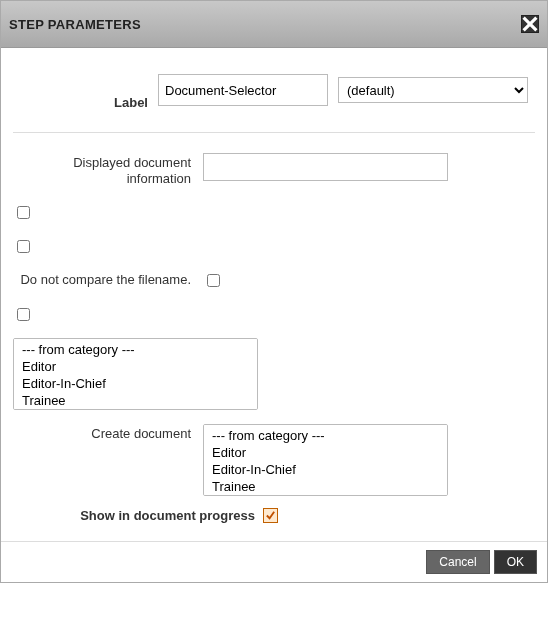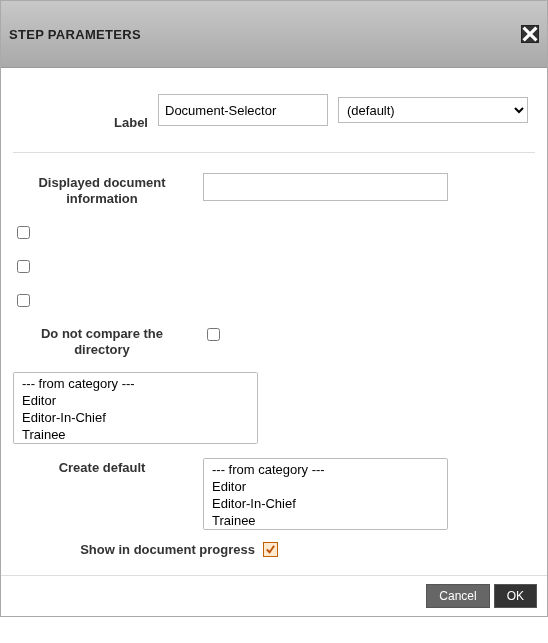--- a/index.html
+++ b/index.html
@@ -10,21 +10,21 @@
     color: #333;
     background: #fff;
   }
   .dialog {
     width: 548px;
     border: 1px solid #aaa;
     background: #fff;
   }
   .titlebar {
     background: linear-gradient(#c8c8c8, #a9a9a9);
-    padding: 24px 8px;
+    padding: 14px 8px;
     display: flex;
     justify-content: space-between;
     align-items: center;
     border-bottom: 1px solid #999;
     text-align: right;
   }
   .titlebar-title {
     font-weight: bold;
     font-size: 13px;
     color: #222;
@@ -76,22 +76,22 @@
     padding: 2px 4px;
     background: #fff;
   }
   .form-row {
     display: flex;
     align-items: flex-start;
     margin-bottom: 12px;
   }
   .form-row .flabel {
     width: 190px;
-    text-align: center;
-    font-weight: bold;
+    text-align: right;
+    font-weight: normal;
     padding-right: 12px;
     padding-top: 4px;
     line-height: 1.25;
   }
   .form-row .fcontrol {
     flex: 1;
     padding-top: 2px;
   }
   .form-row input[type=text] {
     width: 245px;
@@ -200,45 +200,45 @@
     </div>
 
     <div class="form-row">
       <div class="fcontrol">
         <input type="checkbox" style="">
       </div>
     </div>
 
 
     <div class="form-row">
-      <div class="fcontrol">
-        <input type="checkbox" style="">
-      </div>
-    </div>
-
-    <div class="form-row">
-      <div class="flabel">Do not compare the directory</div>
+      <div class="flabel">Do not compare the filename.</div>
+      <div class="fcontrol">
+        <input type="checkbox" style="">
+      </div>
+    </div>
+
+    <div class="form-row">
       <div class="fcontrol">
         <input type="checkbox" style="">
       </div>
     </div>
 
     <div class="form-row">
       <div class="fcontrol">
         <select multiple="" size="4">
           <option>--- from category ---</option>
           <option>Editor</option>
           <option>Editor-In-Chief</option>
           <option>Trainee</option>
         </select>
       </div>
     </div>
 
     <div class="form-row">
-      <div class="flabel">Create default</div>
+      <div class="flabel">Create document</div>
       <div class="fcontrol">
         <select multiple="" size="4">
           <option>--- from category ---</option>
           <option>Editor</option>
           <option>Editor-In-Chief</option>
           <option>Trainee</option>
         </select>
       </div>
     </div>
 

